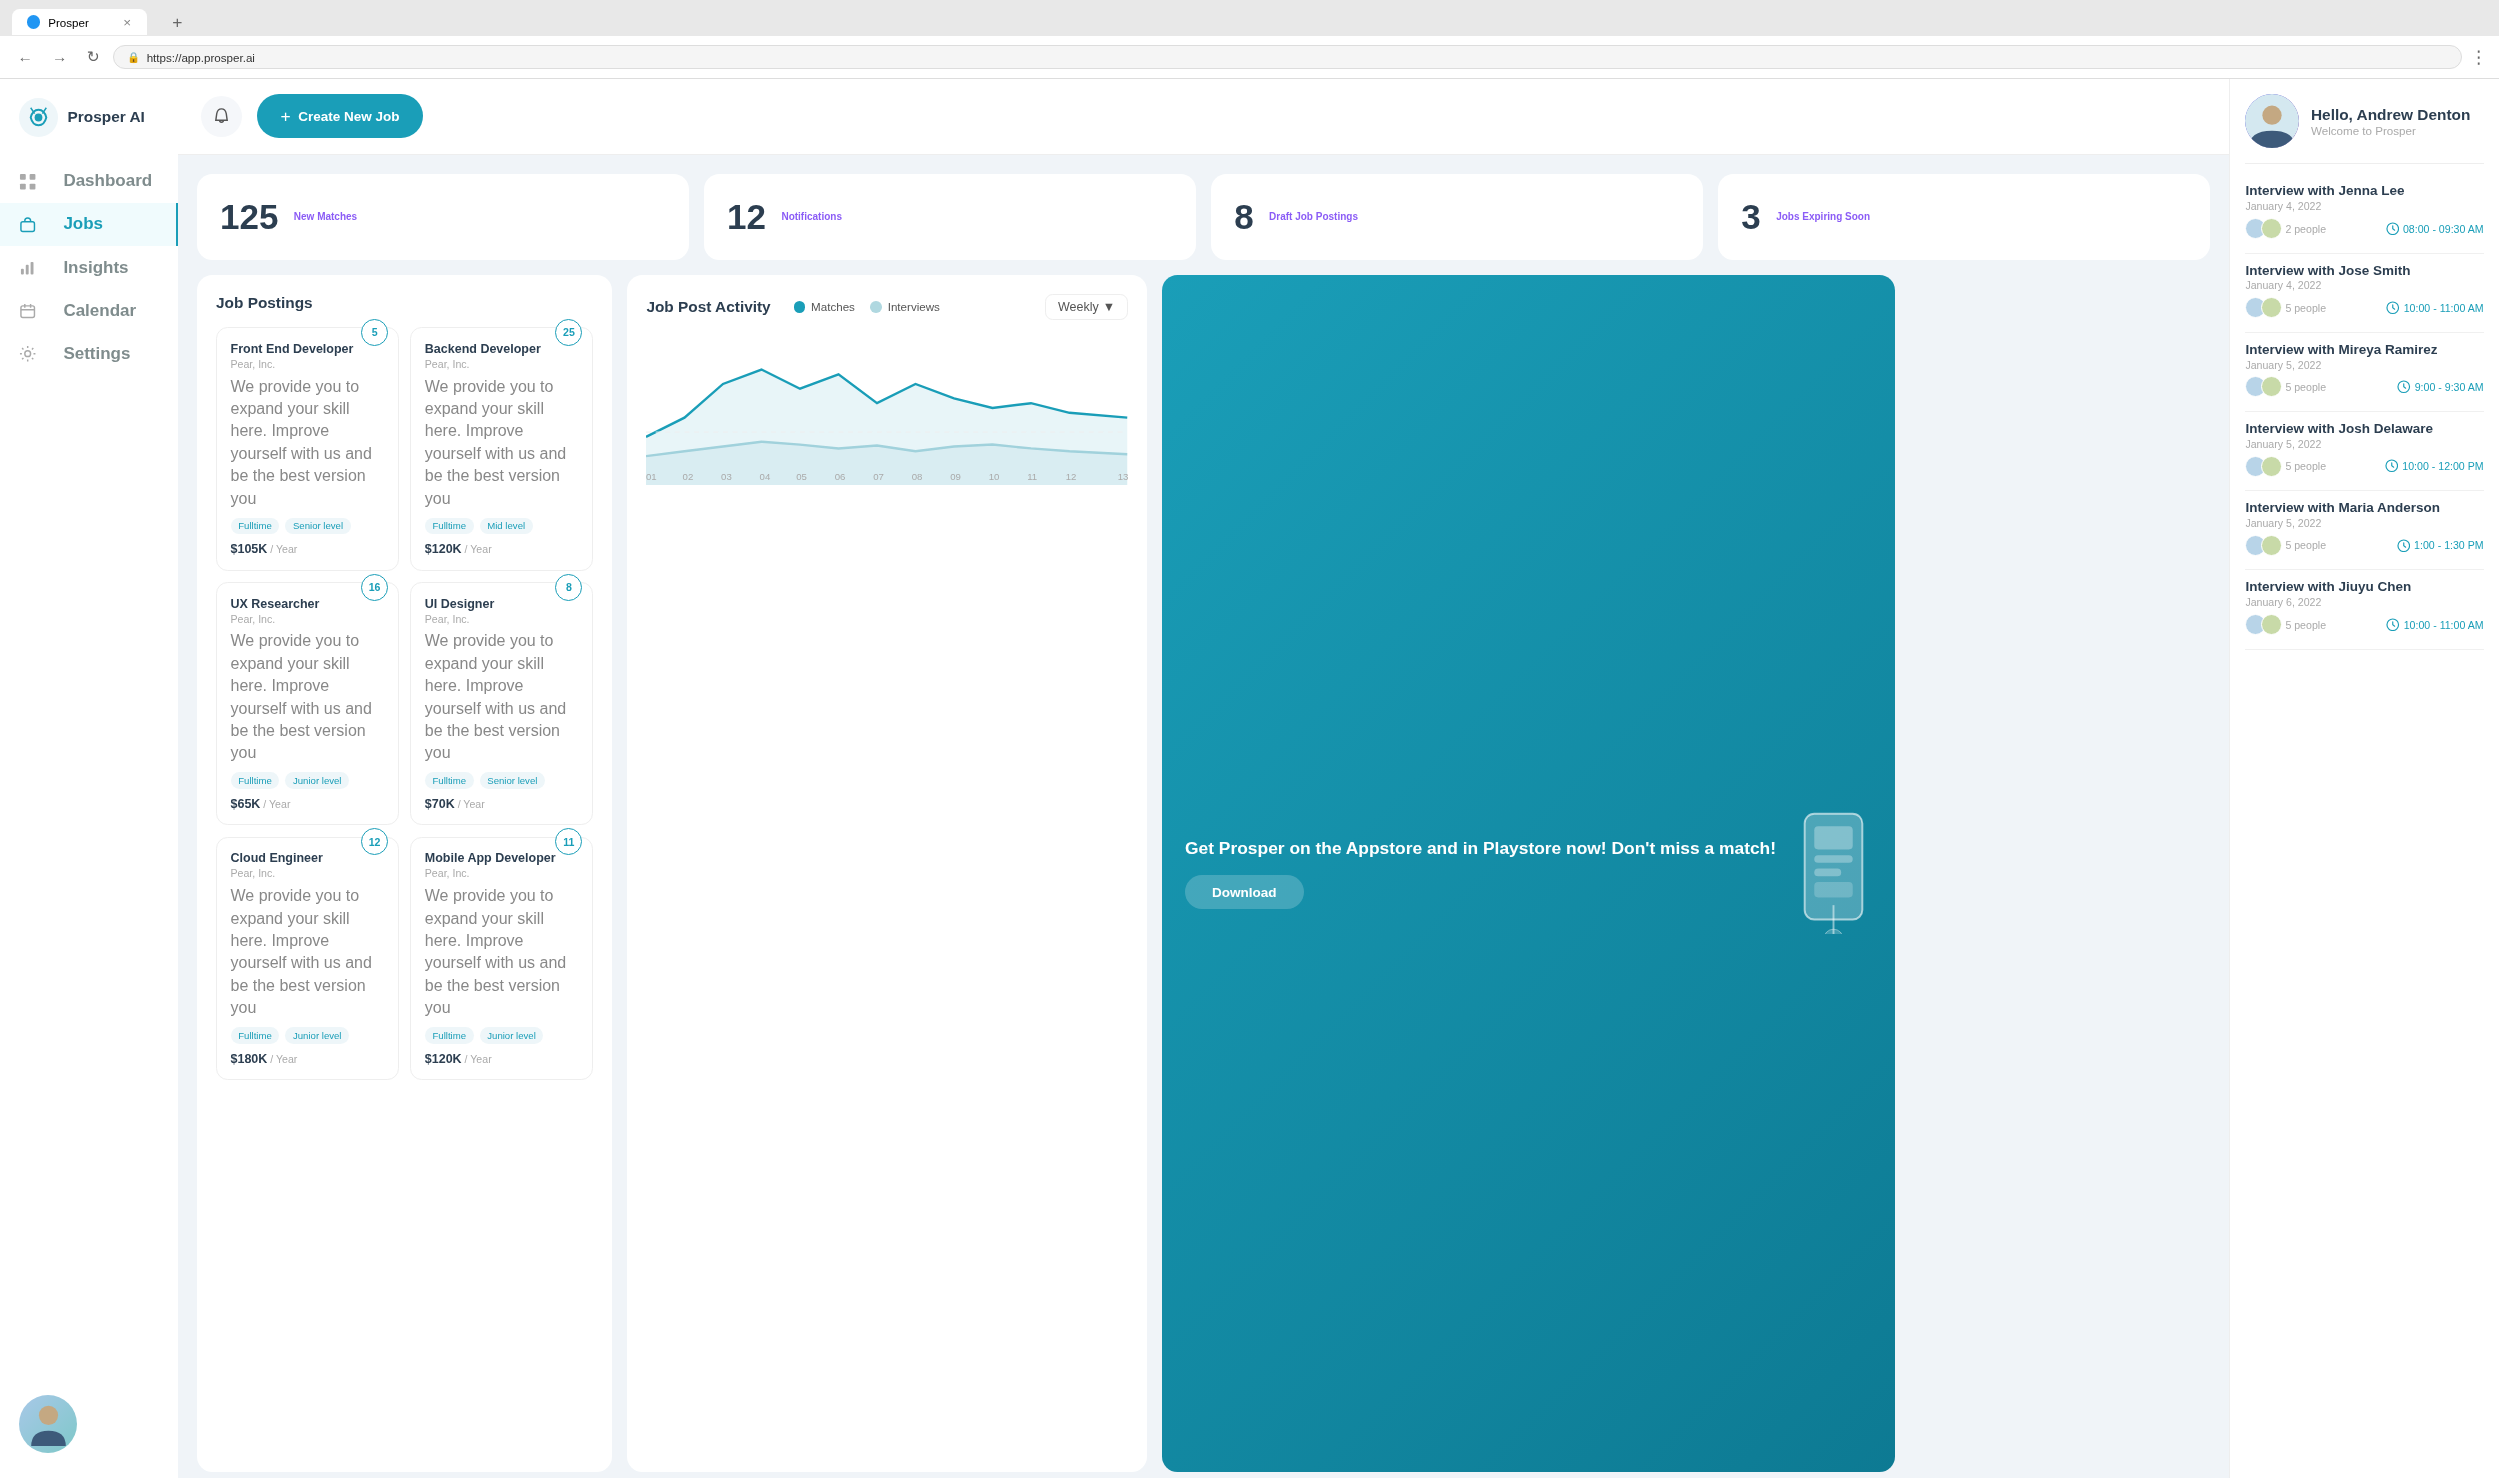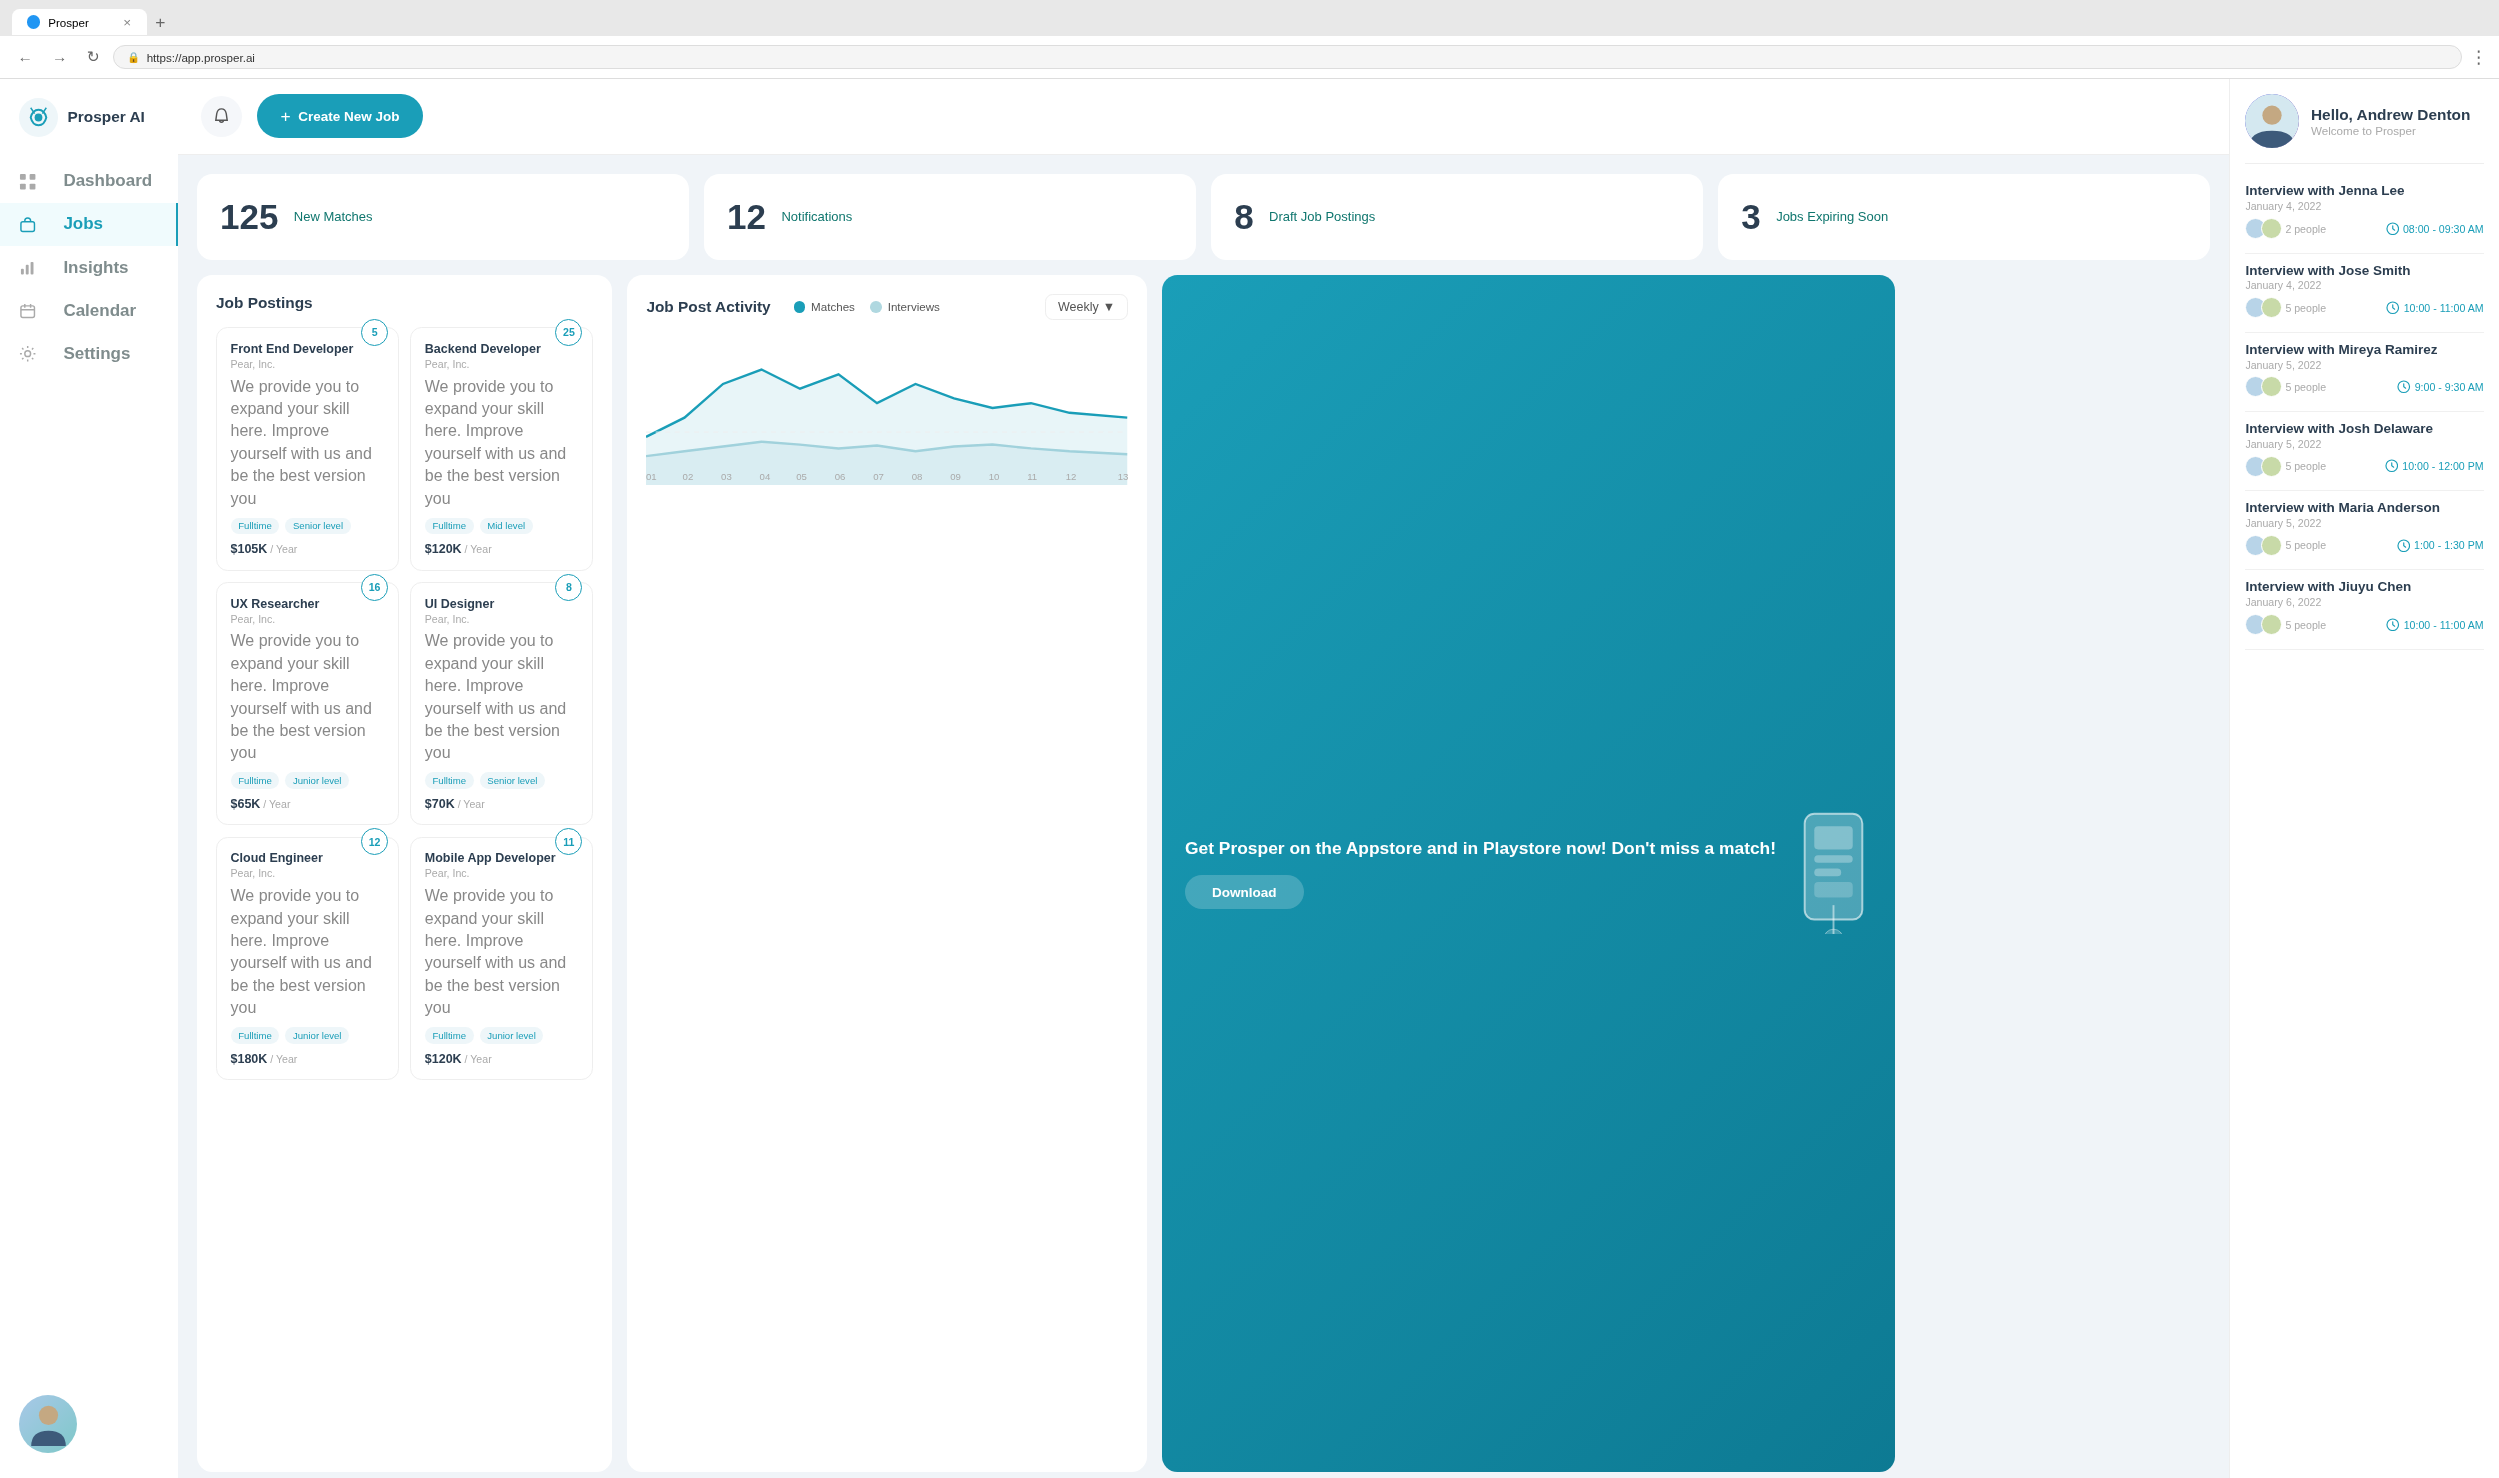--- a/index.html
+++ b/index.html
@@ -1,20 +1,20 @@
 <!DOCTYPE html>
 <html><head>
   <meta charset="utf-8">
   <style>
     * { box-sizing: border-box; margin: 0; padding: 0; }
     body { font-family: -apple-system, BlinkMacSystemFont, 'Segoe UI', sans-serif; background: #f0f4f8; height: 100vh; overflow: hidden; }
 
     
     .browser-chrome { background: #e8e8e8; padding: 7.7px 11.6px 0; }
-    .browser-tabs { display: flex; align-items: center; gap: 1px; margin-bottom: 0; }
+    .browser-tabs { display: flex; align-items: center; gap: 18px; margin-bottom: 0; }
     .browser-tab { background: white; border-radius: 7.7px 7.7px 0 0; padding: 5.8px 15.4px; font-size: 11.6px; display: flex; align-items: center; gap: 7.7px; min-width: 135px; }
     .tab-favicon { width: 13.5px; height: 13.5px; background: #2196F3; border-radius: 50%; display: inline-block; }
     .tab-close { margin-left: auto; color: #888; cursor: pointer; font-size: 13.5px; }
     .tab-new { background: none; border: none; font-size: 17.4px; color: #666; cursor: pointer; padding: 3.9px 7.7px; }
     .browser-controls { background: white; padding: 7.7px 11.6px; display: flex; align-items: center; gap: 7.7px; border-bottom: 1px solid #ddd; }
     .nav-btn { background: none; border: none; cursor: pointer; color: #666; font-size: 15.4px; padding: 3.9px 5.8px; }
     .address-bar { flex: 1; background: #f5f5f5; border: 1px solid #ddd; border-radius: 19px; padding: 4.8px 13.5px; font-size: 11.6px; color: #333; display: flex; align-items: center; gap: 5.8px; }
     .lock-icon { color: #666; font-size: 10.6px; }
     .menu-dots { color: #666; font-size: 17.4px; cursor: pointer; }
 
@@ -39,21 +39,21 @@
     .create-job-btn { background: #1a9eb8; color: white; border: none; border-radius: 23px; padding: 11.6px 23px; font-size: 13.5px; font-weight: 600; cursor: pointer; display: flex; align-items: center; gap: 7.7px; white-space: nowrap; }
     .create-job-btn .plus { font-size: 17.4px; font-weight: 300; }
 
     
     .main-content { flex: 1; overflow-y: auto; padding: 19px; display: flex; flex-direction: column; gap: 15.4px; }
 
     
     .stats-row { display: grid; grid-template-columns: repeat(4, 1fr); gap: 15.4px; }
     .stat-card { background: white; border-radius: 15.4px; padding: 23px; display: flex; align-items: center; gap: 15.4px; }
     .stat-number { font-size: 35px; font-weight: 700; color: #2c3e50; }
-    .stat-label { font-size: 13px; color: #0f766e; font-weight: 400; }
+    .stat-label { font-size: 10px; color: #8b5cf6; font-weight: 700; }
 
     
     .content-row { display: grid; grid-template-columns: 415px 1fr; gap: 15.4px; flex: 1; }
 
     
     .job-postings-card { background: white; border-radius: 15.4px; padding: 19px; overflow-y: auto; }
     .section-title { font-size: 15.4px; font-weight: 700; color: #2c3e50; margin-bottom: 15.4px; }
     .jobs-grid { display: grid; grid-template-columns: 1fr 1fr; gap: 11.6px; }
     .job-card { border: 1px solid #eee; border-radius: 11.6px; padding: 13.5px; position: relative; }
     .job-badge { position: absolute; top: -9.6px; right: 9.6px; background: white; border: 1.9px solid #1a9eb8; color: #1a9eb8; border-radius: 50%; width: 27px; height: 27px; display: flex; align-items: center; justify-content: center; font-size: 10.6px; font-weight: 700; }

